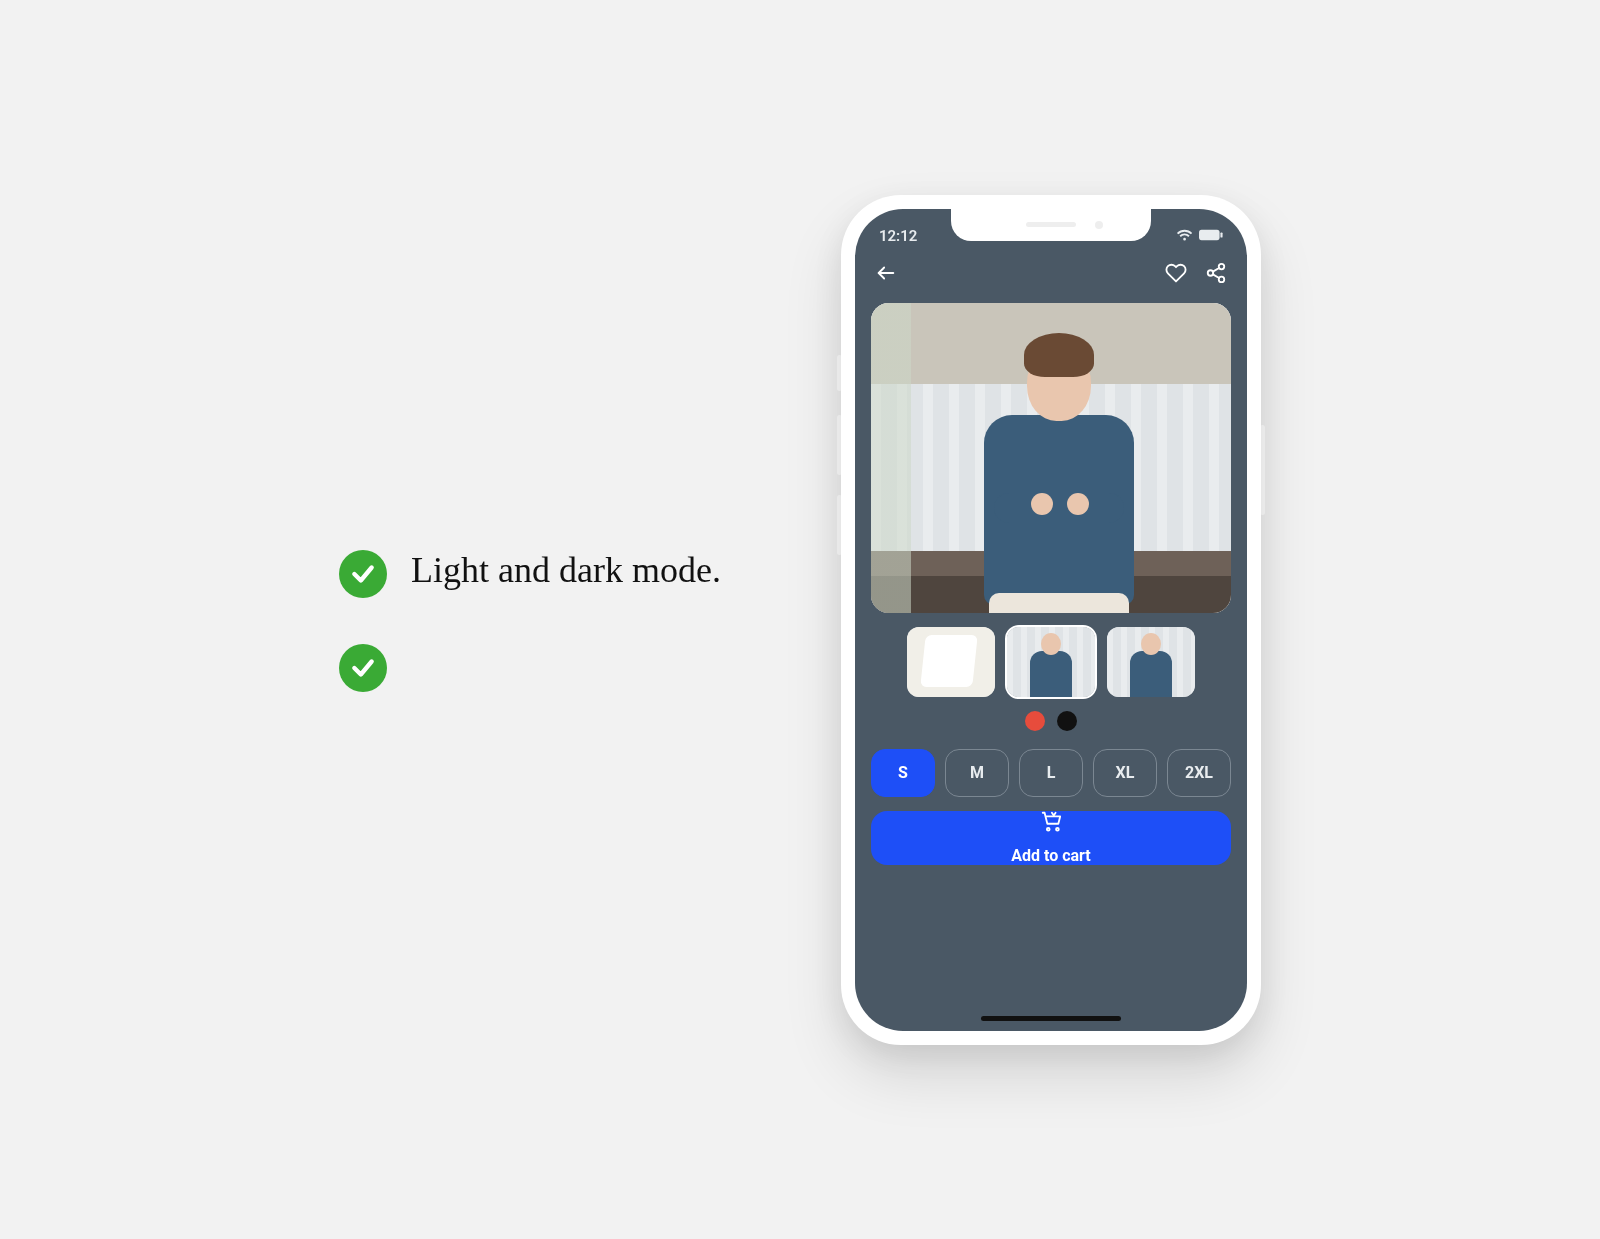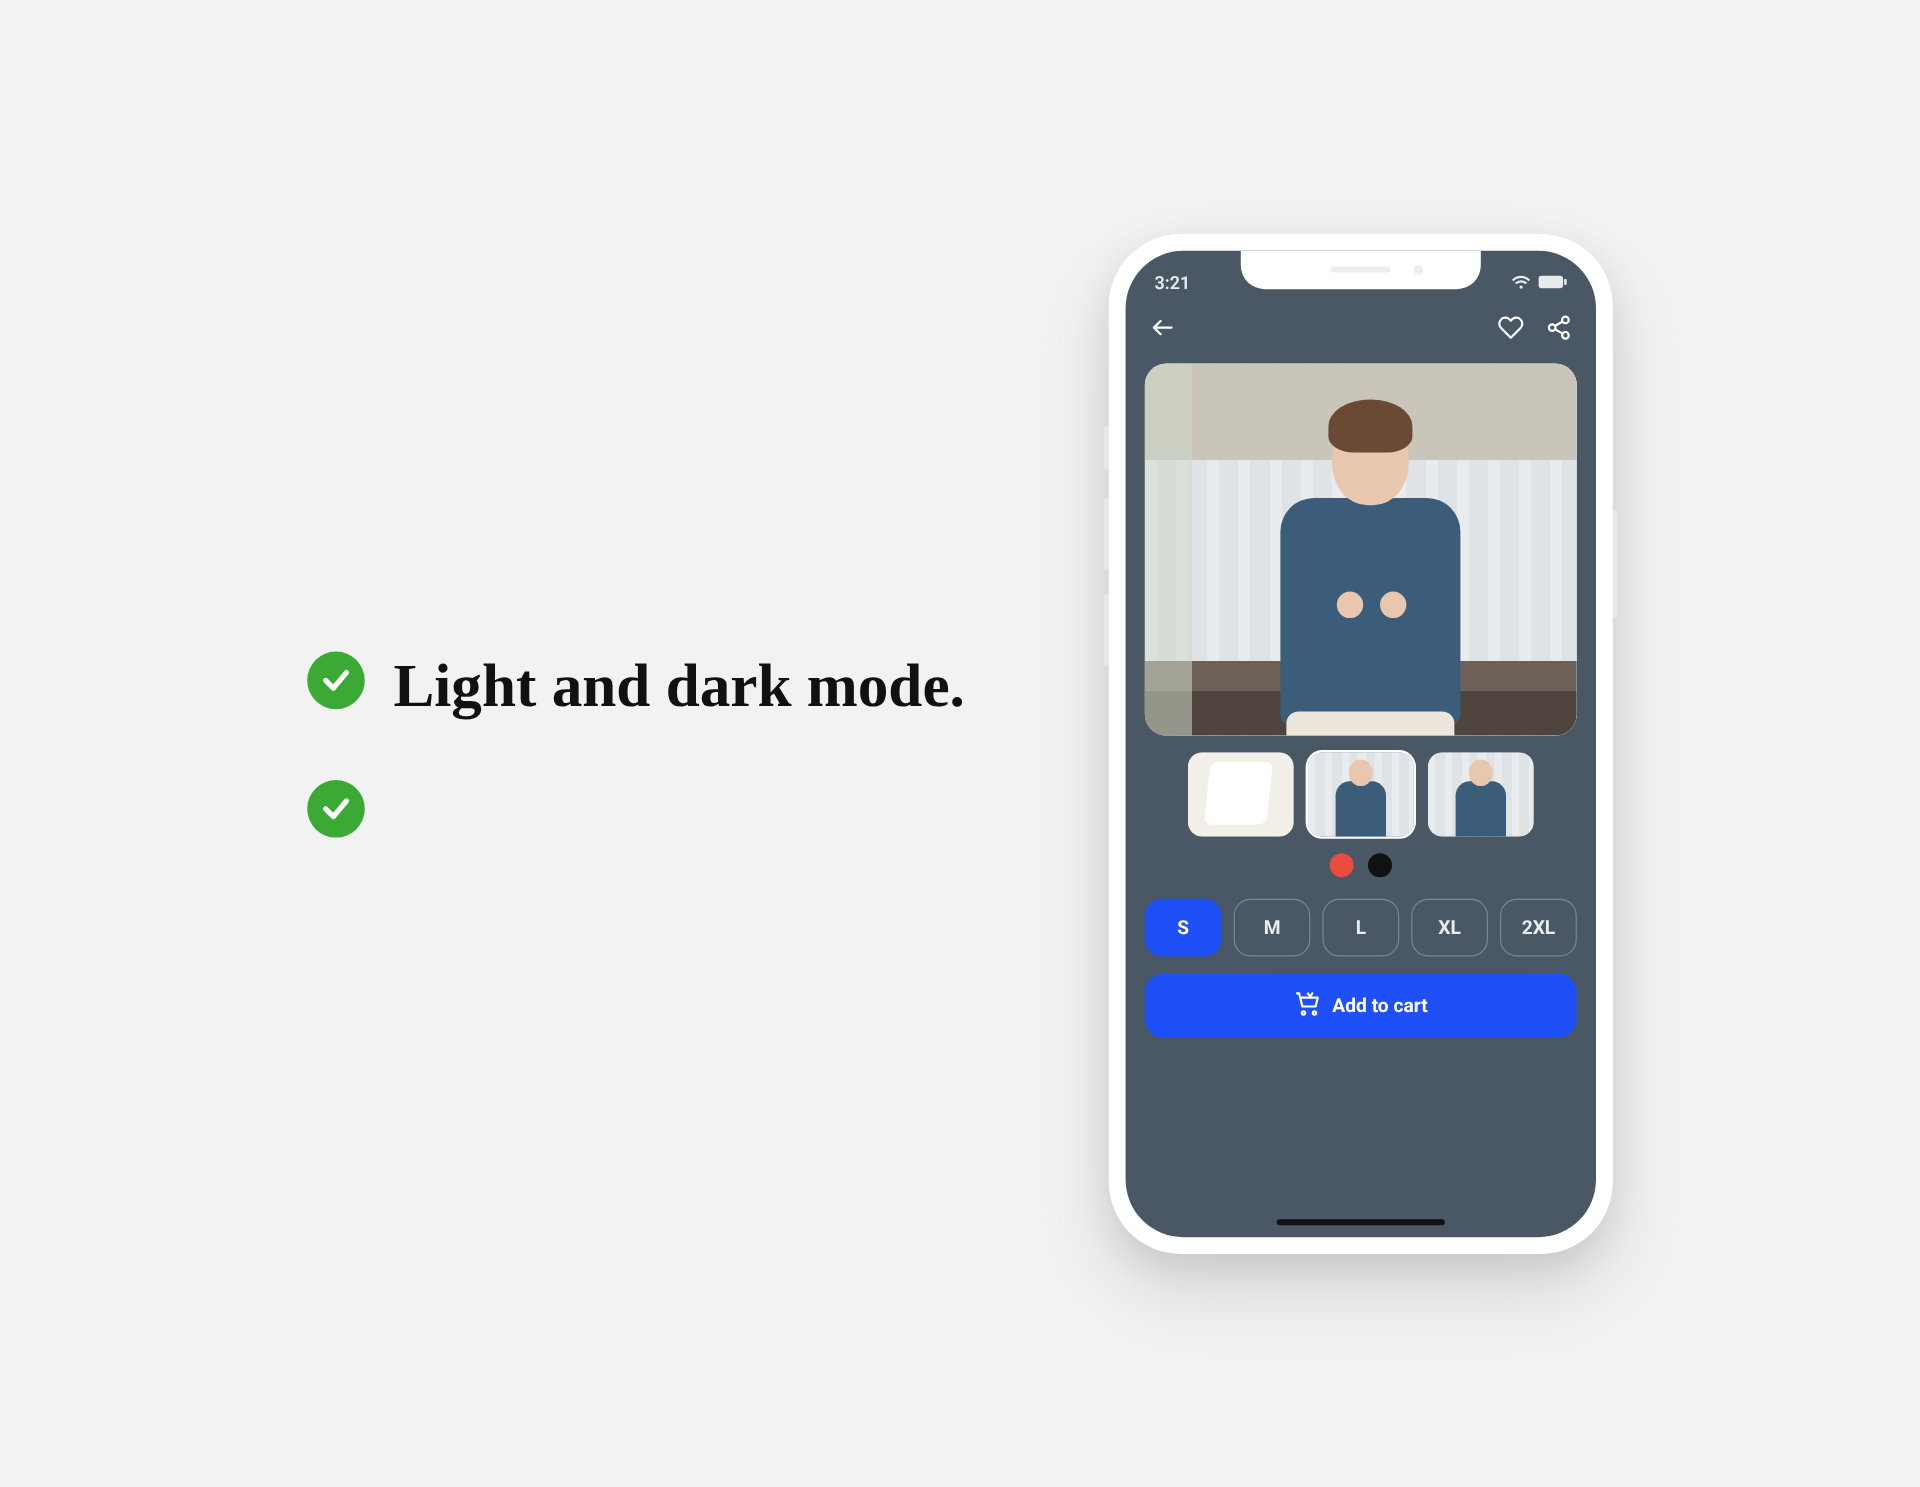--- a/index.html
+++ b/index.html
@@ -33,22 +33,22 @@
     border-radius: 50%;
     flex-shrink: 0;
     display: flex;
     align-items: center;
     justify-content: center;
     margin-top: 2px;
   }
   .check svg { width: 26px; height: 26px; }
   .feature-text {
     font-family: Georgia, "Times New Roman", serif;
-    font-weight: 700;
-    font-size: 51px;
+    font-weight: 400;
+    font-size: 36px;
     line-height: 1.25;
     color: #111;
     max-width: 520px;
   }
 
   
   .phone-wrap {
     position: relative;
     width: 420px;
     height: 850px;
@@ -328,20 +328,21 @@
     height: 54px;
     background: #1e4ff7;
     border-radius: 16px;
     display: flex;
     align-items: center;
     justify-content: center;
     gap: 10px;
     font-weight: 700;
     font-size: 16px;
     color: #fff;
+    flex-direction: column;
   }
 
   .home-indicator {
     position: absolute;
     bottom: 10px;
     left: 50%;
     transform: translateX(-50%);
     width: 140px;
     height: 5px;
     background: #111;
@@ -375,21 +376,21 @@
   <div class="side-btn l3"></div>
   <div class="side-btn r1"></div>
   <div class="phone">
     <div class="screen">
       <div class="notch">
         <div class="speaker"></div>
         <div class="cam"></div>
       </div>
 
       <div class="status-bar">
-        <span>3:21</span>
+        <span>12:12</span>
         <div class="status-right">
           <span>
             <svg viewBox="0 0 20 14" fill="#e8ecef">
                 <path d="M10 13.5a1.6 1.6 0 1 0 0-3.2 1.6 1.6 0 0 0 0 3.2zm-4.4-4.3a6.2 6.2 0 0 1 8.8 0l1.5-1.5a8.3 8.3 0 0 0-11.8 0l1.5 1.5zm-3-3a10.5 10.5 0 0 1 14.8 0l1.5-1.5a12.6 12.6 0 0 0-17.8 0l1.5 1.5z"></path>
               </svg>
           </span>
           <span>
             <svg viewBox="0 0 28 14" fill="#e8ecef">
                 <rect x="0" y="1" width="24" height="12" rx="3"></rect>
                 <rect x="25" y="4" width="2.5" height="6" rx="1"></rect>

